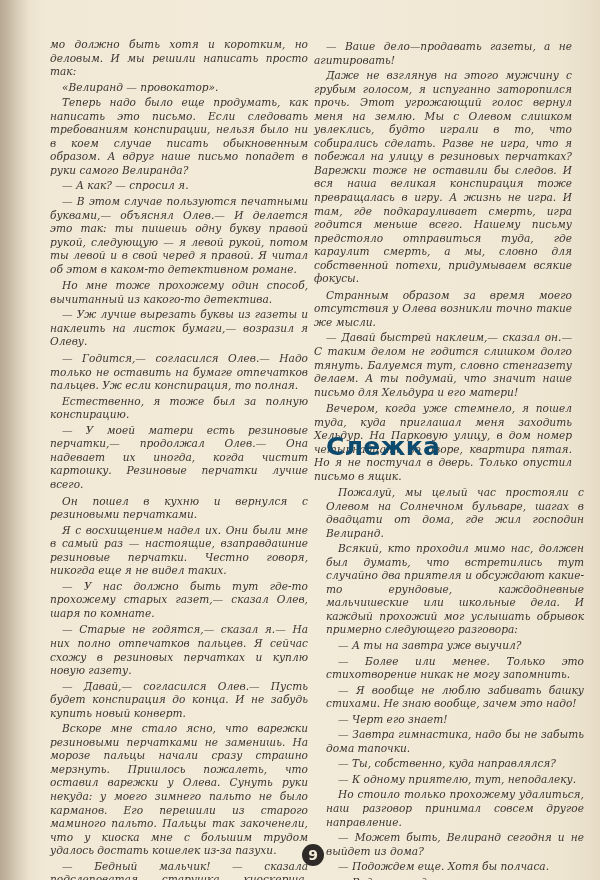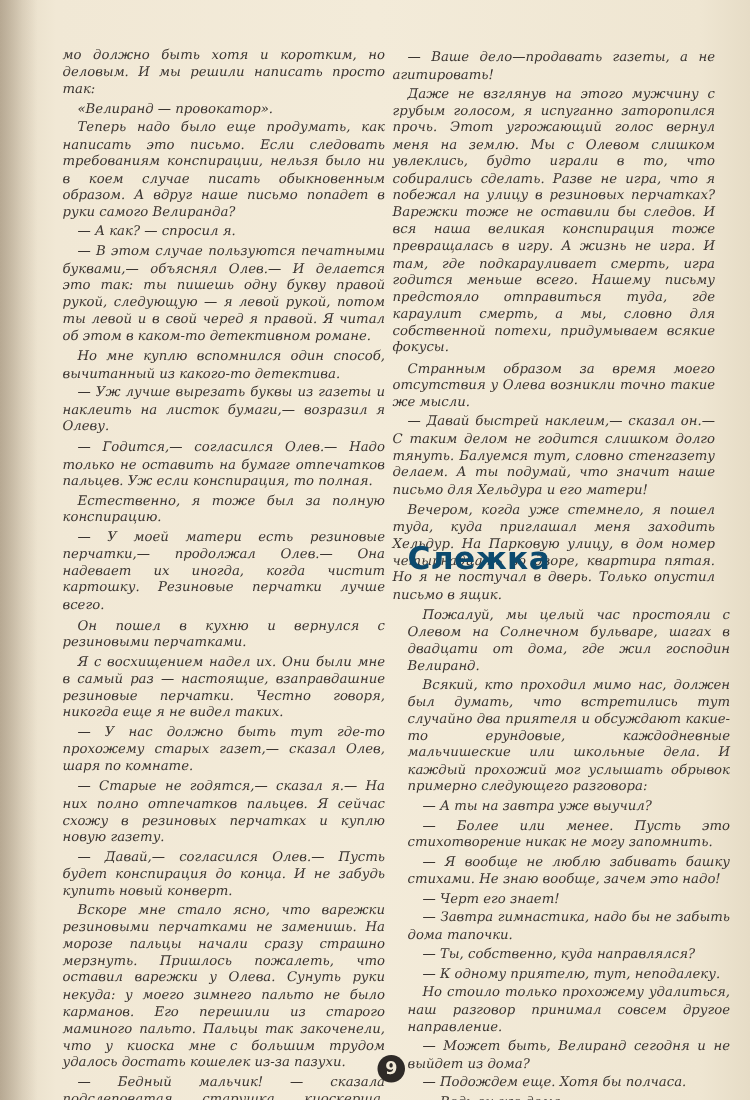--- a/index.html
+++ b/index.html
@@ -42,21 +42,21 @@
 
 <div class="page">
   <div class="binding-shadow"></div>
 
   <div class="col col-left">
     <p class="noindent">мо должно быть хотя и коротким, но деловым. И мы решили написать просто так:</p>
     <p>«Велиранд — провокатор».</p>
     <p>Теперь надо было еще продумать, как написать это письмо. Если следовать требованиям конспирации, нельзя было ни в коем случае писать обыкновенным образом. А вдруг наше письмо попадет в руки самого Велиранда?</p>
     <p>— А как? — спросил я.</p>
     <p>— В этом случае пользуются печатными буквами,— объяснял Олев.— И делается это так: ты пишешь одну букву правой рукой, следующую — я левой рукой, потом ты левой и в свой черед я правой. Я читал об этом в каком-то детективном романе.</p>
-    <p class="gap">Но мне куплю вспомнился один способ, вычитанный из какого-то детектива.</p>
+    <p class="gap">Но мне тоже прохожему один способ, вычитанный из какого-то детектива.</p>
     <p>— Уж лучше вырезать буквы из газеты и наклеить на листок бумаги,— возразил я Олеву.</p>
     <p class="gap">— Годится,— согласился Олев.— Надо только не оставить на бумаге отпечатков пальцев. Уж если конспирация, то полная.</p>
     <p>Естественно, я тоже был за полную конспирацию.</p>
     <p>— У моей матери есть резиновые перчатки,— продолжал Олев.— Она надевает их иногда, когда чистит картошку. Резиновые перчатки лучше всего.</p>
     <p class="gap">Он пошел в кухню и вернулся с резиновыми перчатками.</p>
     <p>Я с восхищением надел их. Они были мне в самый раз — настоящие, взаправдашние резиновые перчатки. Честно говоря, никогда еще я не видел таких.</p>
     <p>— У нас должно быть тут где-то прохожему старых газет,— сказал Олев, шаря по комнате.</p>
     <p class="gap">— Старые не годятся,— сказал я.— На них полно отпечатков пальцев. Я сейчас схожу в резиновых перчатках и куплю новую газету.</p>
     <p>— Давай,— согласился Олев.— Пусть будет конспирация до конца. И не забудь купить новый конверт.</p>
     <p>Вскоре мне стало ясно, что варежки резиновыми перчатками не заменишь. На морозе пальцы начали сразу страшно мерзнуть. Пришлось пожалеть, что оставил варежки у Олева. Сунуть руки некуда: у моего зимнего пальто не было карманов. Его перешили из старого маминого пальто. Пальцы так закоченели, что у киоска мне с большим трудом удалось достать кошелек из-за пазухи.</p>
@@ -71,21 +71,21 @@
     <p>— Давай быстрей наклеим,— сказал он.— С таким делом не годится слишком долго тянуть. Балуемся тут, словно стенгазету делаем. А ты подумай, что значит наше письмо для Хельдура и его матери!</p>
     <p class="gap">Вечером, когда уже стемнело, я пошел туда, куда приглашал меня заходить Хельдур. На Парковую улицу, в дом номер четырнадцать во дворе, квартира пятая. Но я не постучал в дверь. Только опустил письмо в ящик.</p>
   </div>
 
   <h2 class="heading">Слежка</h2>
 
   <div class="col col-right2">
     <p>Пожалуй, мы целый час простояли с Олевом на Солнечном бульваре, шагах в двадцати от дома, где жил господин Велиранд.</p>
     <p>Всякий, кто проходил мимо нас, должен был думать, что встретились тут случайно два приятеля и обсуждают какие-то ерундовые, каждодневные мальчишеские или школьные дела. И каждый прохожий мог услышать обрывок примерно следующего разговора:</p>
     <p>— А ты на завтра уже выучил?</p>
-    <p>— Более или менее. Пусть это стихотворение никак не могу запомнить.</p>
+    <p>— Более или менее. Только это стихотворение никак не могу запомнить.</p>
     <p>— Я вообще не люблю забивать башку стихами. Не знаю вообще, зачем это надо!</p>
     <p>— Черт его знает!</p>
     <p>— Завтра гимнастика, надо бы не забыть дома тапочки.</p>
     <p>— Ты, собственно, куда направлялся?</p>
     <p>— К одному приятелю, тут, неподалеку.</p>
     <p>Но стоило только прохожему удалиться, наш разговор принимал совсем другое направление.</p>
     <p>— Может быть, Велиранд сегодня и не выйдет из дома?</p>
     <p>— Подождем еще. Хотя бы полчаса.</p>
     <p>— Ведь он же дома.</p>
   </div>

